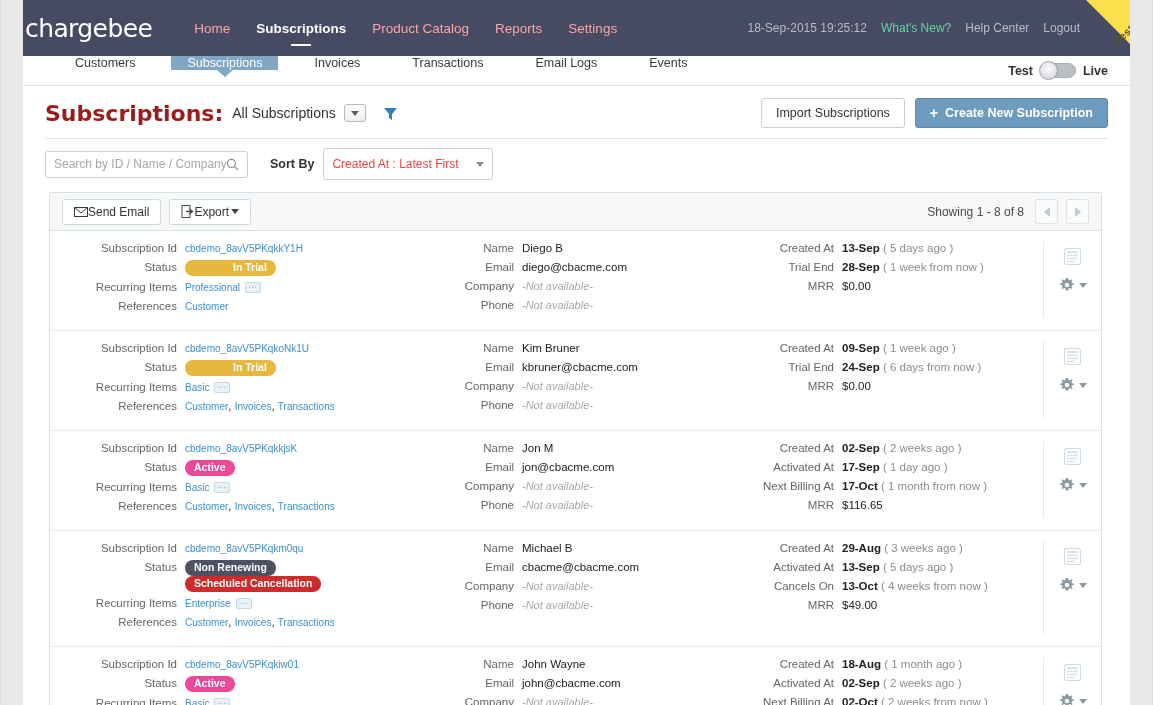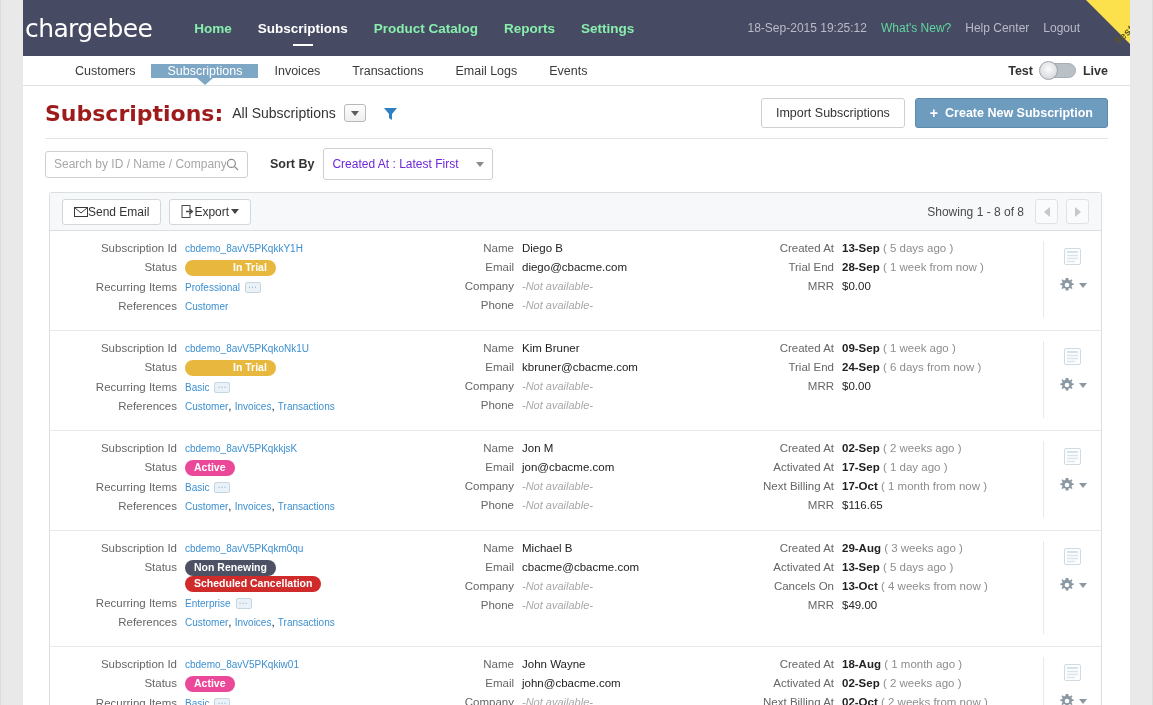--- a/index.html
+++ b/index.html
@@ -35,22 +35,22 @@
   .brand {
     margin-left: 2px;
     color: #fff;
     font-size: 25px;
     letter-spacing: -0.6px;
     font-weight: 400;
     font-family: "DejaVu Sans", sans-serif;
   }
   .mainmenu { display: flex; align-items: center; margin-left: 42px; gap: 26px; }
   .mainmenu a {
-    color: #86efac; font-size: 13.5px; text-decoration: none;
-    padding: 4px 0; position: relative; white-space: nowrap; font-weight: bold;
+    color: #fca5a5; font-size: 13.5px; text-decoration: none;
+    padding: 4px 0; position: relative; white-space: nowrap;
   }
   .mainmenu a.active { color: #ffffff; font-weight: bold; }
   .mainmenu a.active::after {
     content: ""; position: absolute; left: 50%; transform: translateX(-50%);
     bottom: -6px; width: 20px; height: 2px; background: #ffffff;
   }
   .topright {
     margin-left: auto; display: flex; align-items: center; gap: 14px;
     margin-right: 50px; font-size: 12px;
   }
@@ -72,21 +72,21 @@
     z-index: 6; letter-spacing: 0.5px;
   }
 
   
   .subbar {
     position: absolute; left: 22px; right: 22px; top: 56px; height: 30px;
     background: #ffffff;
     display: flex; align-items: stretch;
     border-bottom: 1px solid #e2e2e2;
   }
-  .subtabs { display: flex; align-items: center; margin-left: 36px; }
+  .subtabs { display: flex; align-items: flex-start; margin-left: 36px; gap: 20px; }
   .subtab {
     display: flex; align-items: center; padding: 0 16px;
     font-size: 12.5px; color: #3a3a3a; cursor: pointer;
     position: relative; white-space: nowrap;
   }
   .subtab.active { background: #7da7c4; color: #ffffff; }
   .subtab.active::after {
     content: ""; position: absolute; left: 50%; bottom: -7px;
     transform: translateX(-50%);
     border-left: 8px solid transparent;
@@ -160,21 +160,21 @@
   .searchbox input {
     border: none; outline: none; flex: 1; font-size: 12px; color: #333;
     font-family: "Liberation Sans", sans-serif; background: transparent;
   }
   .searchbox input::placeholder { color: #a7a7a7; }
   .sortlbl { margin-left: 22px; font-size: 12.5px; font-weight: bold; color: #333; }
   .selectbox {
     margin-left: 9px; width: 170px; height: 32px;
     border: 1px solid #cfcfcf; border-radius: 3px; background: #fff;
     display: flex; align-items: center; padding: 0 8px;
-    font-size: 12px; color: #6d28d9; cursor: pointer;
+    font-size: 12px; color: #ef4444; cursor: pointer;
   }
   .selectbox .sc {
     margin-left: auto;
     border-left: 4px solid transparent; border-right: 4px solid transparent;
     border-top: 5px solid #8a8a8a;
   }
 
   
   .panel {
     position: absolute; left: 48px; right: 50px; top: 192px; bottom: 0;

